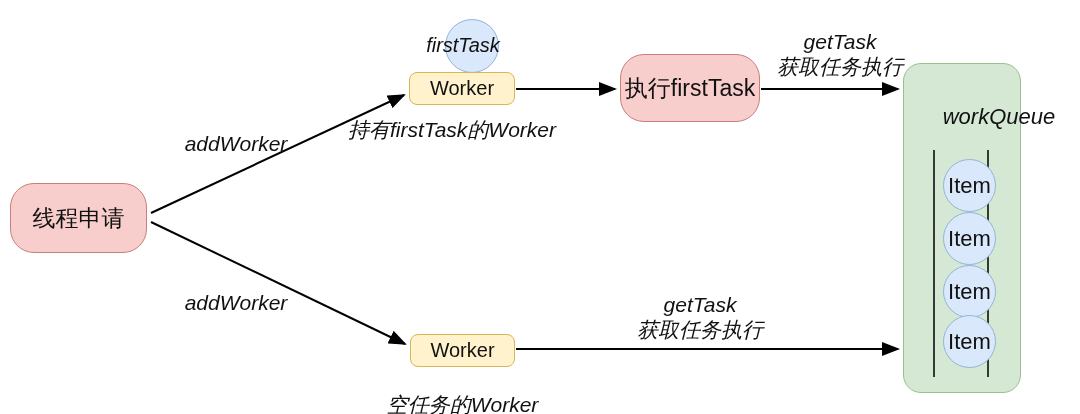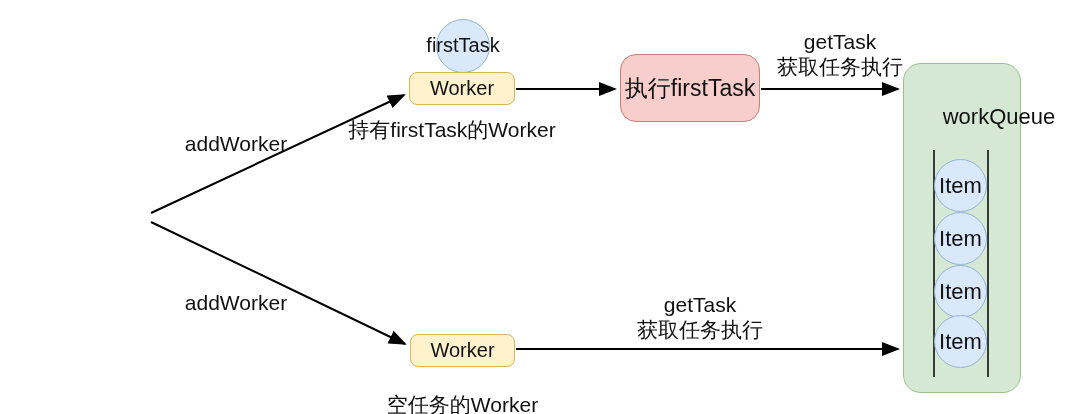--- a/index.html
+++ b/index.html
@@ -20,26 +20,27 @@
     justify-content: center;
     text-align: left;
     z-index: 2;
   }
   .label {
     position: absolute;
     text-align: center;
     z-index: 7;
     line-height: 1.2;
     white-space: nowrap;
+    font-style: italic;
   }
   
   .pink {
     background: #f8cecc;
     border: 1.5px solid #c97f79;
-    border-radius: 16px;
+    border-radius: 24px;
     font-size: 23px;
   }
   #thread-request { left: 10px; top: 183px; width: 137px; height: 70px; }
   #exec-first-task { left: 620px; top: 54px; width: 140px; height: 68px; }
 
   
   .yellow {
     background: #fff2cc;
     border: 1.5px solid #d6b656;
     border-radius: 8px;
@@ -51,20 +52,21 @@
   
   .blue-circle {
     position: absolute;
     box-sizing: border-box;
     background: #dae8fc;
     border: 1.5px solid #94b3d6;
     border-radius: 50%;
     display: flex;
     align-items: center;
     justify-content: center;
+    margin-left: 9px;
   }
   #first-task-circle { left: 436px; top: 19px; width: 54px; height: 54px; z-index: 1; }
   #first-task-label { left: 403px; top: 33px; width: 120px; font-size: 20px; }
 
   
   #work-queue {
     left: 903px; top: 63px; width: 118px; height: 330px;
     background: #d5e8d4;
     border: 1.5px solid #9cc08b;
     border-radius: 18px;
@@ -113,20 +115,21 @@
     <line x1="516" y1="89" x2="615" y2="89" stroke="#000" stroke-width="2" marker-end="url(#arrowhead)"></line>
 
     <line x1="761" y1="89" x2="898" y2="89" stroke="#000" stroke-width="2" marker-end="url(#arrowhead)"></line>
 
     <line x1="516" y1="349" x2="898" y2="349" stroke="#000" stroke-width="2" marker-end="url(#arrowhead)"></line>
 
     <line x1="934" y1="150" x2="934" y2="377" stroke="#000" stroke-width="1.5"></line>
     <line x1="988" y1="150" x2="988" y2="377" stroke="#000" stroke-width="1.5"></line>
   </svg>
 
+  <div id="thread-request" class="node pink">线程申请</div>
 
   <div id="first-task-circle" class="blue-circle"></div>
   <div id="first-task-label" class="label">firstTask</div>
 
   <div id="worker-top" class="node yellow">Worker</div>
   <div id="worker-top-caption" class="label caption">持有firstTask的Worker</div>
 
   <div id="exec-first-task" class="node pink">执行firstTask</div>
 
   <div id="worker-bottom" class="node yellow">Worker</div>

